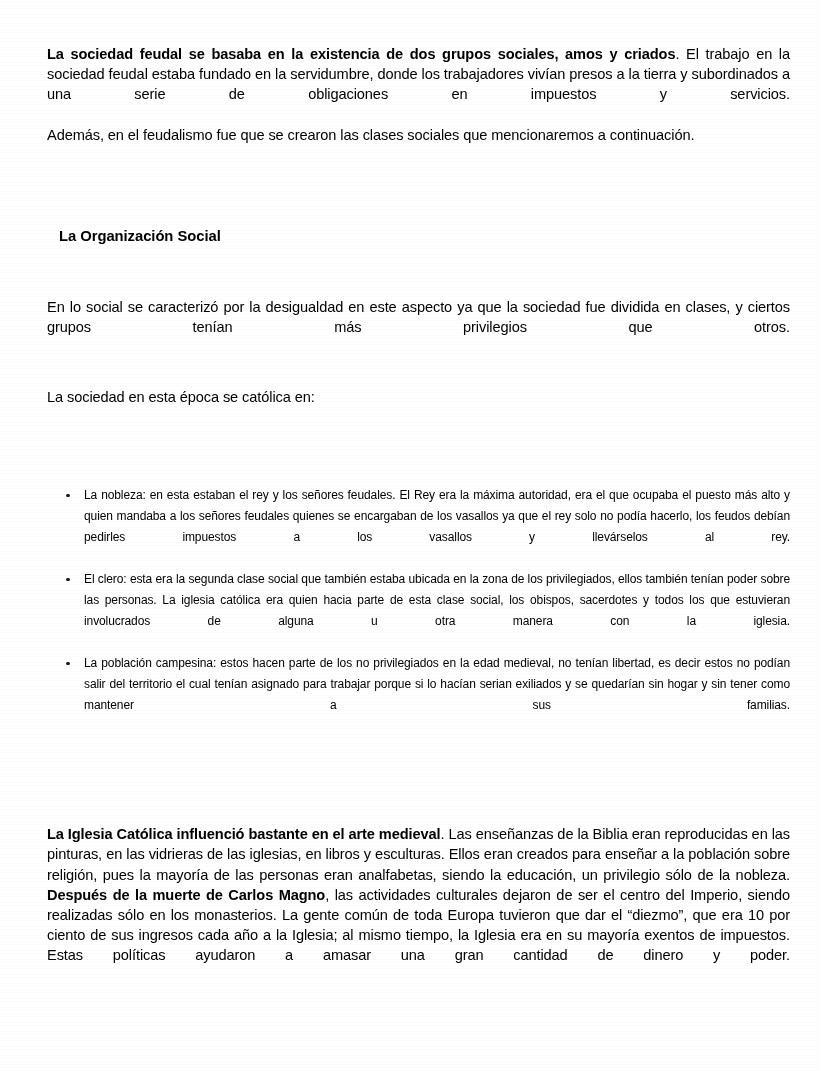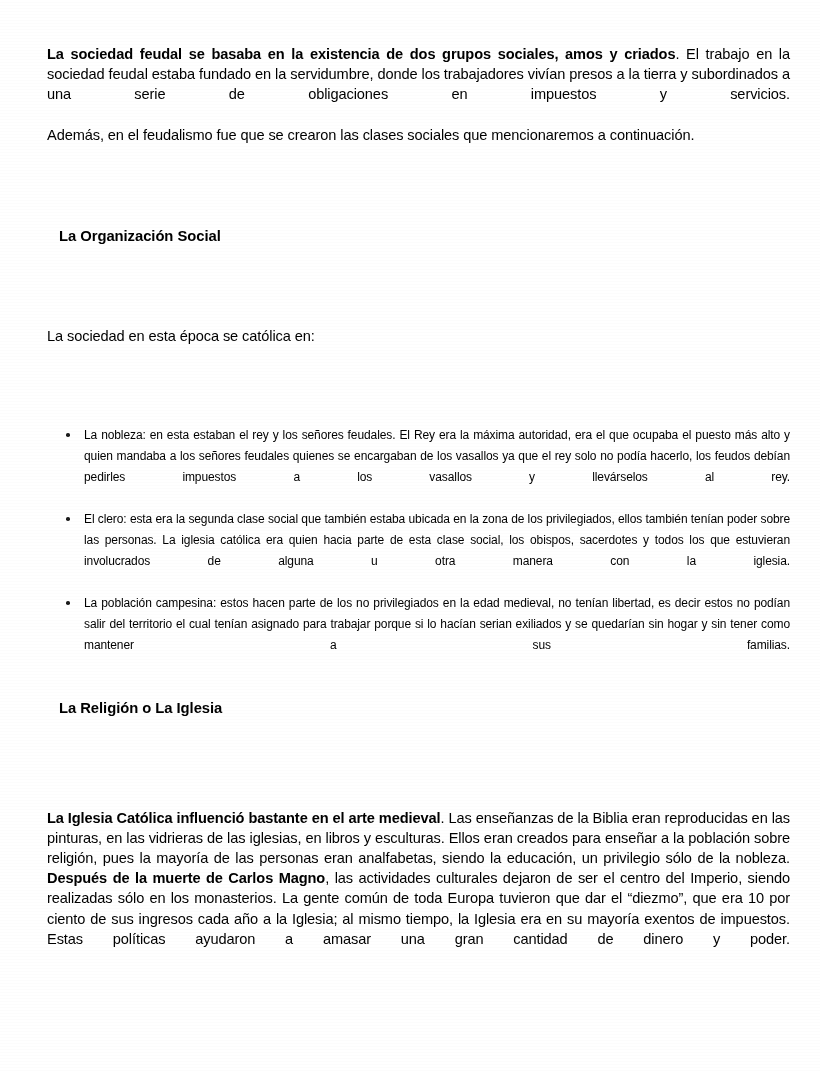--- a/index.html
+++ b/index.html
@@ -126,20 +126,21 @@
     <p class="para"><b>La sociedad feudal se basaba en la existencia de dos grupos sociales, amos y criados</b><span>. El trabajo en la sociedad feudal estaba fundado en la servidumbre, donde los trabajadores vivían presos a la tierra y subordinados a una serie de obligaciones en impuestos y servicios.</span></p>
 
     <p class="para left">Además, en el feudalismo fue que se crearon las clases sociales que mencionaremos a continuación.</p>
 
     <div class="gap-xl"></div>
 
     <h2 class="heading">La Organización Social</h2>
 
     <div class="gap-lg"></div>
 
+    <p class="para">En lo social se caracterizó por la desigualdad en este aspecto ya que la sociedad fue dividida en clases, y ciertos grupos tenían más privilegios que otros.</p>
 
     <div class="gap-md"></div>
 
     <p class="para left">La sociedad en esta época se católica en:</p>
 
     <div class="gap-md"></div>
 
 
     <div class="gap-md"></div>
 
@@ -150,21 +151,20 @@
       <li>
         <span class="li-text">El clero: esta era la segunda clase social que también estaba ubicada en la zona de los privilegiados, ellos también tenían poder sobre las personas. La iglesia católica era quien hacia parte de esta clase social, los obispos, sacerdotes y todos los que estuvieran involucrados de alguna u otra manera con la iglesia.</span>
       </li>
       <li>
         <span class="li-text">La población campesina: estos hacen parte de los no privilegiados en la edad medieval, no tenían libertad, es decir estos no podían salir del territorio el cual tenían asignado para trabajar porque si lo hacían serian exiliados y se quedarían sin hogar y sin tener como mantener a sus familias.</span>
       </li>
     </ul>
 
     <div class="gap-xs"></div>
 
-    <h2 class="heading">La Religión o La Iglesia</h2>
 
     <div class="gap-lg"></div>
 
 
     <div class="gap-lg"></div>
 
     <p class="para"><b>La Iglesia Católica influenció bastante en el arte medieval</b><span>. Las enseñanzas de la Biblia eran reproducidas en las pinturas, en las vidrieras de las iglesias, en libros y esculturas. Ellos eran creados para enseñar a la población sobre religión, pues la mayoría de las personas eran analfabetas, siendo la educación, un privilegio sólo de la nobleza. </span><b>Después de la muerte de Carlos Magno</b><span>, las actividades culturales dejaron de ser el centro del Imperio, siendo realizadas sólo en los monasterios. La gente común de toda Europa tuvieron que dar el “diezmo”, que era 10 por ciento de sus ingresos cada año a la Iglesia; al mismo tiempo, la Iglesia era en su mayoría exentos de impuestos. Estas políticas ayudaron a amasar una gran cantidad de dinero y poder.</span></p>
 
   </div>
 

